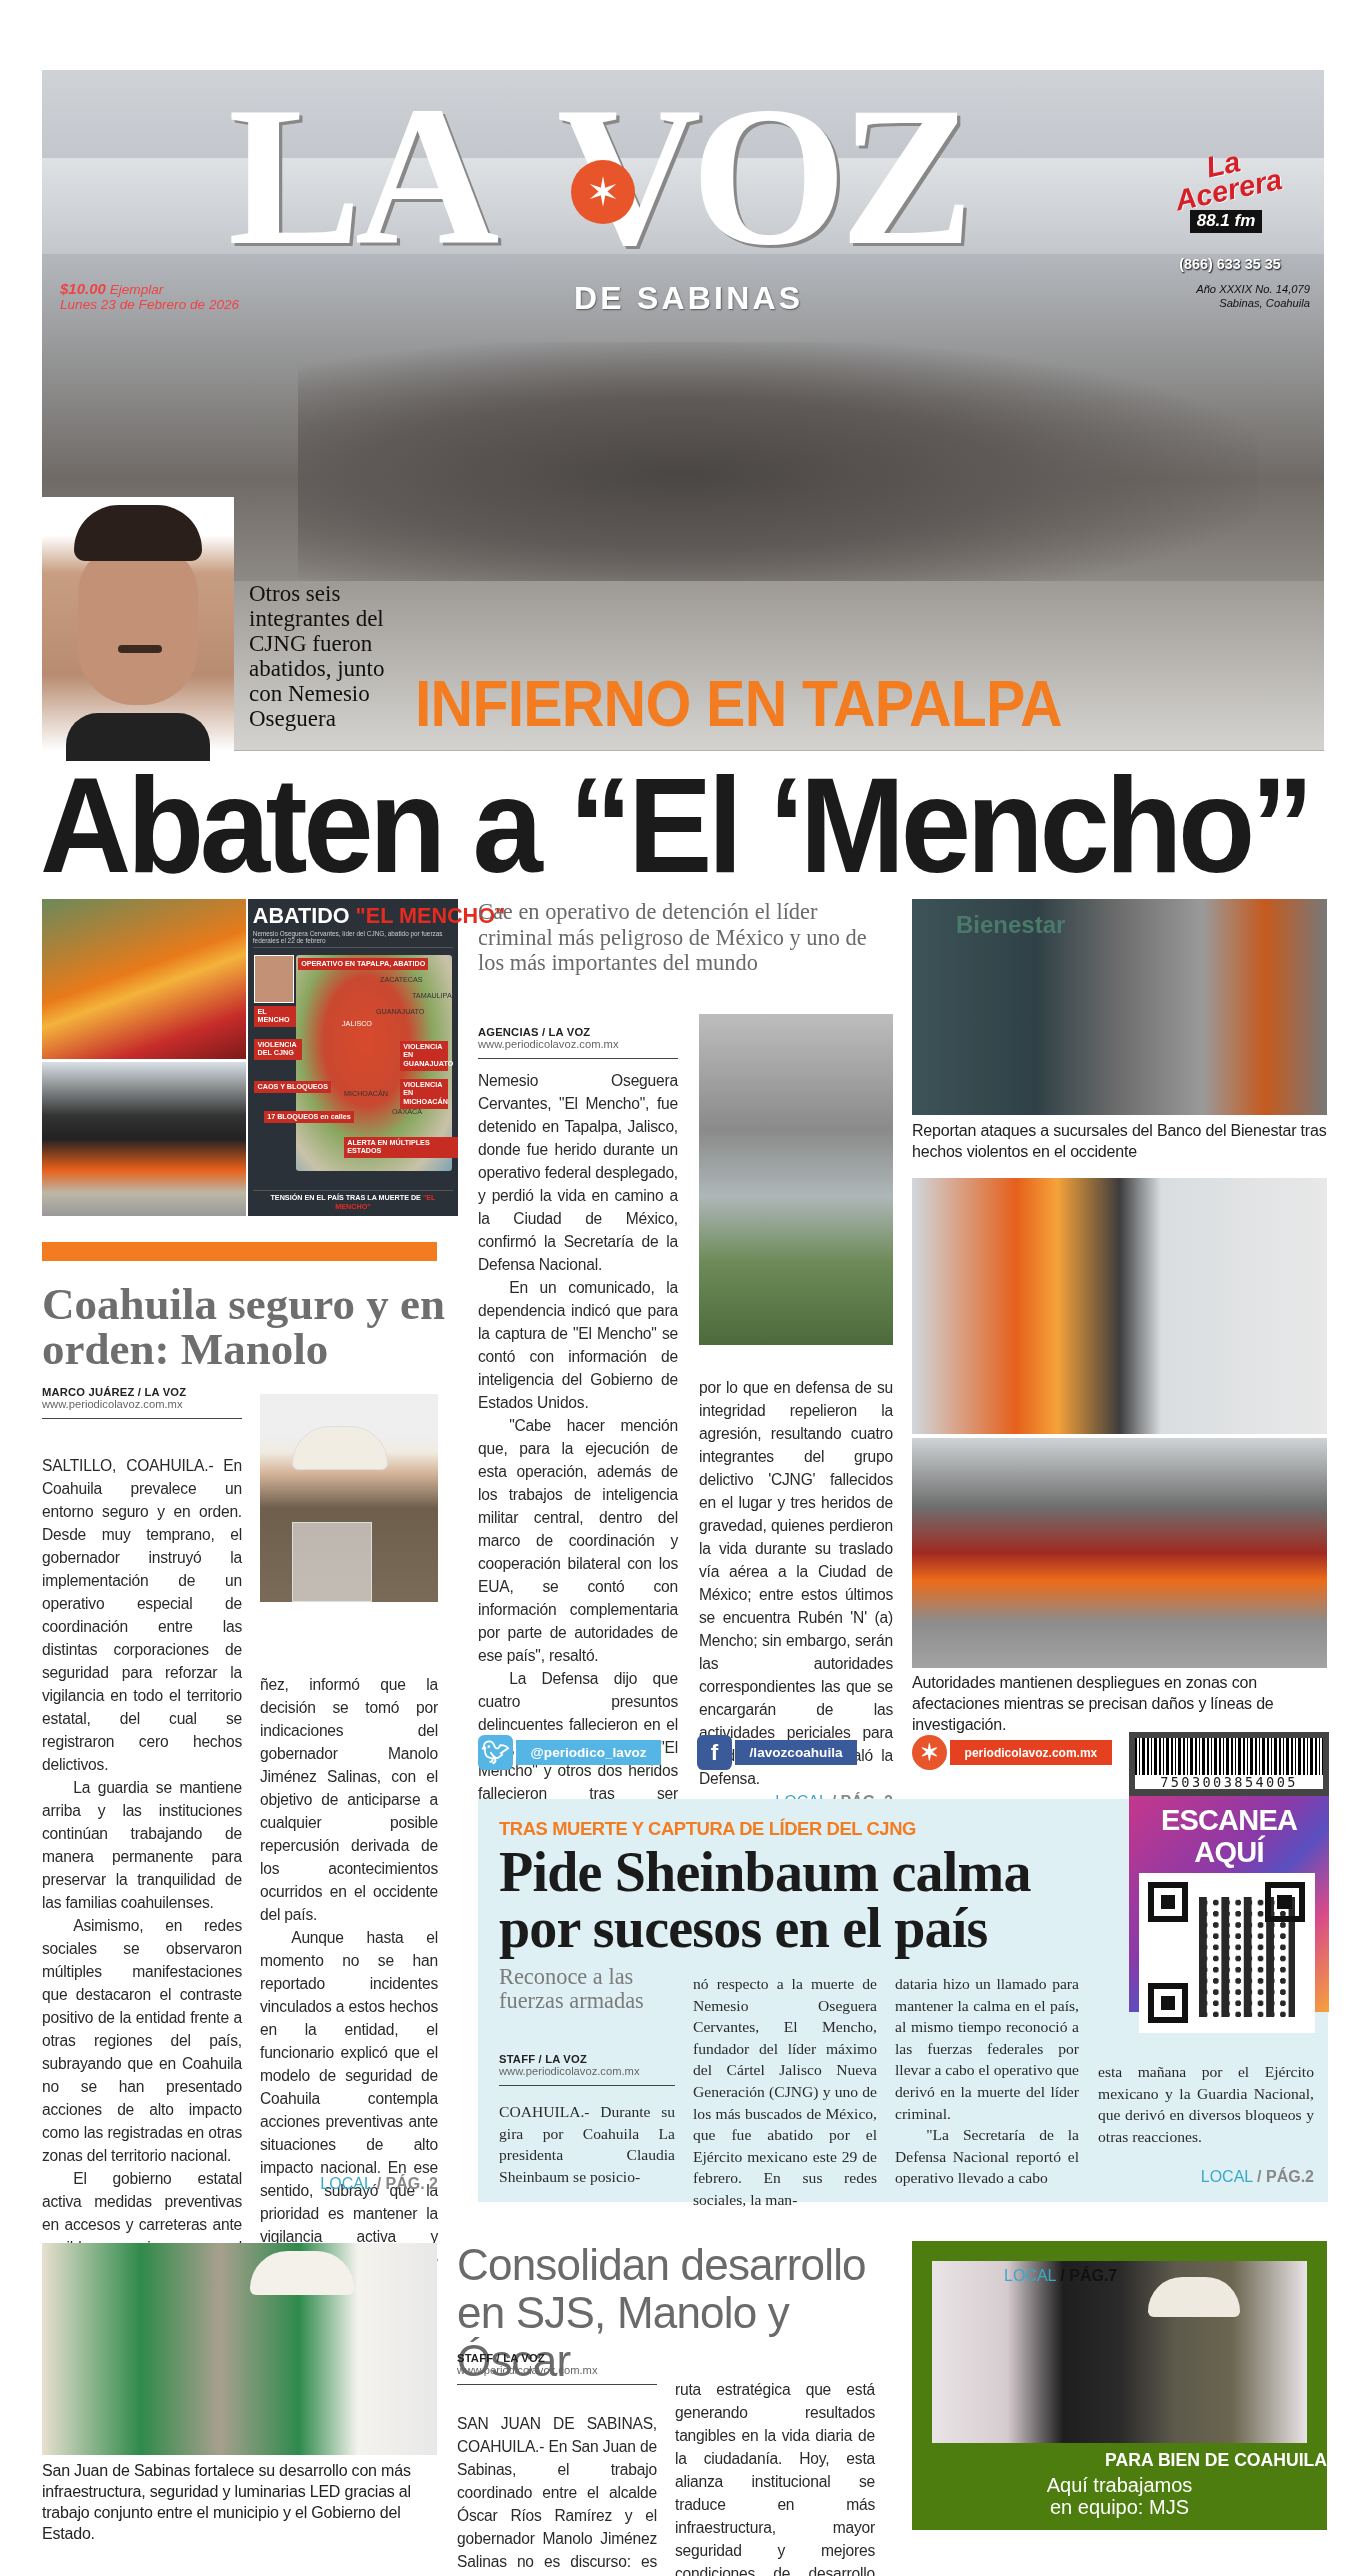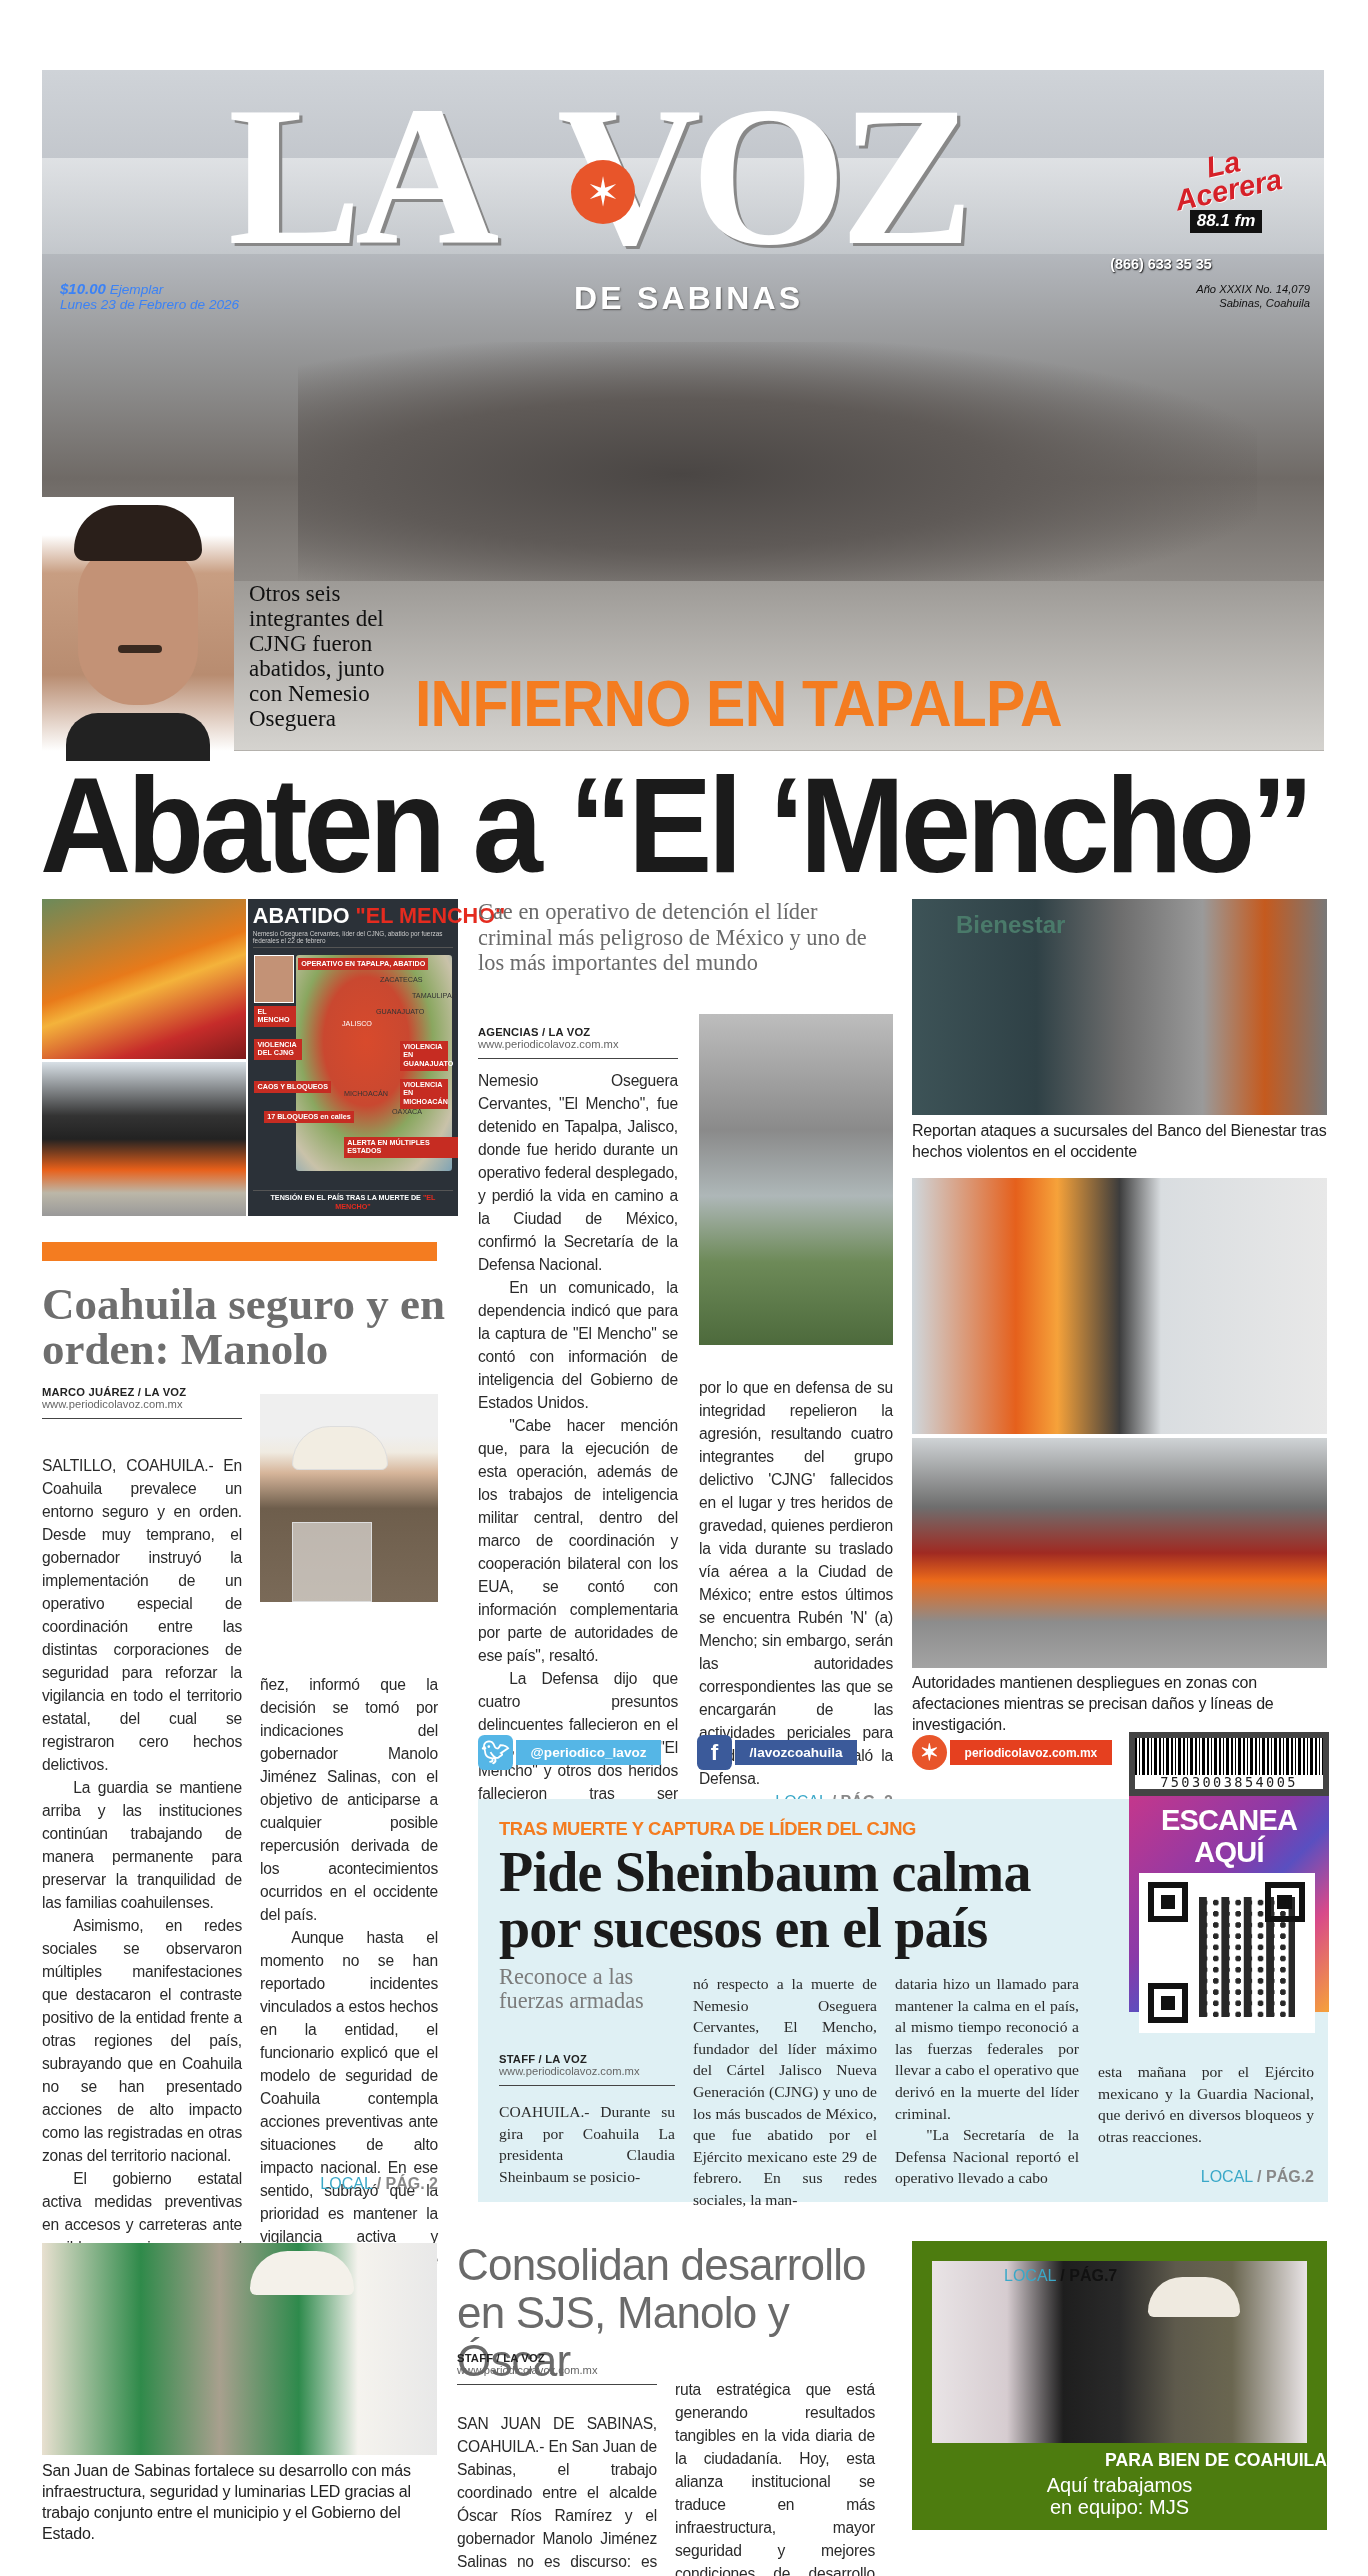--- a/index.html
+++ b/index.html
@@ -19,26 +19,26 @@
 .local .p{color:#888;font-weight:bold}
 
 
 .hero{left:42px;top:70px;width:1282px;height:681px;background:linear-gradient(180deg,#cfd3d8 0%,#b8bcc2 25%,#8f8f8f 45%,#6f6a66 60%,#8d8985 75%,#b5b2ad 100%)}
 .hero .bridge{position:absolute;left:0;top:88px;width:100%;height:96px;background:linear-gradient(180deg,#e8eaec,#c8ccd0);opacity:.75}
 .hero .wreck{position:absolute;left:256px;top:272px;width:959px;height:264px;background:radial-gradient(ellipse at 40% 50%,#4a4644 0%,#5f5a57 40%,rgba(120,115,110,0) 75%)}
 .hero .road{position:absolute;left:0;top:511px;width:100%;height:169px;background:linear-gradient(180deg,#9d9a96,#d5d3cf)}
 .logo{left:228px;top:88px;font-family:"Liberation Serif","DejaVu Serif",serif;font-weight:bold;font-size:200px;line-height:176px;color:#fff;letter-spacing:-6.4px;text-shadow:3.2px 3.2px 0 #888}
 .logo-star{left:571px;top:160px;width:64px;height:64px;border-radius:50%;background:#e8552a;color:#fff;font-size:40px;line-height:64px;text-align:center}
 .desabinas{left:574px;top:280px;font-size:32px;font-weight:bold;color:#fff;letter-spacing:3.2px;text-shadow:0.8px 0.8px 1.6px #555}
-.price{left:60px;top:280px;font-size:13.6px;font-style:italic;color:#3b82f6}
+.price{left:60px;top:280px;font-size:13.6px;font-style:italic;color:#ef4444}
 .price b{font-size:15px}
 .acerera{left:1166px;top:152px;width:120px;text-align:center}
 .acerera .t{color:#d62028;font-weight:bold;font-style:italic;font-size:29px;line-height:25.6px;transform:rotate(-12deg);text-shadow:0.8px 0.8px 0 #fff}
 .acerera .fm{display:inline-block;background:#111;color:#fff;font-weight:bold;font-style:italic;font-size:17px;padding:1.6px 6.4px;margin-top:6.4px}
-.phone{left:1097px;top:256px;width:128px;text-align:center;font-weight:bold;color:#fff;font-size:14.4px;text-shadow:0.8px 0.8px 1.6px #000}
+.phone{left:1166px;top:256px;width:128px;text-align:center;font-weight:bold;color:#fff;font-size:14.4px;text-shadow:0.8px 0.8px 1.6px #000}
 .issue{left:1190px;top:282px;font-size:11.2px;font-style:italic;text-align:right;color:#111;line-height:14.4px;width:120px}
 .mencho-photo{left:42px;top:497px;width:192px;height:254px;background:linear-gradient(180deg,#fff 0%,#fff 15%,#c89e82 30%,#b88c70 70%,#fff 100%)}
 .mencho-photo .hair{position:absolute;left:32px;top:8px;width:128px;height:56px;border-radius:64px 64px 16px 16px;background:#2a1f1a}
 .mencho-photo .face{position:absolute;left:36px;top:48px;width:120px;height:160px;border-radius:48px 48px 56px 56px;background:#c39276}
 .mencho-photo .mous{position:absolute;left:76px;top:148px;width:44px;height:8px;border-radius:4px;background:#3a2a20}
 .mencho-photo .shirt{position:absolute;left:24px;top:216px;width:144px;height:48px;background:#222;border-radius:32px 32px 0 0}
 .sideblurb{left:249px;top:581px;width:152px;font-size:23px;line-height:25px;color:#111}
 .infierno{left:415px;top:667px;font-size:59px;font-weight:bold;color:#f47c20;letter-spacing:-0.8px;transform:scaleY(1.1);transform-origin:left top}
 .main-headline{left:40px;top:757px;font-size:136px;font-weight:bold;letter-spacing:-4.8px;color:#1b1b1b;line-height:136px;transform:scaleX(.93);transform-origin:left top;white-space:nowrap}
 

